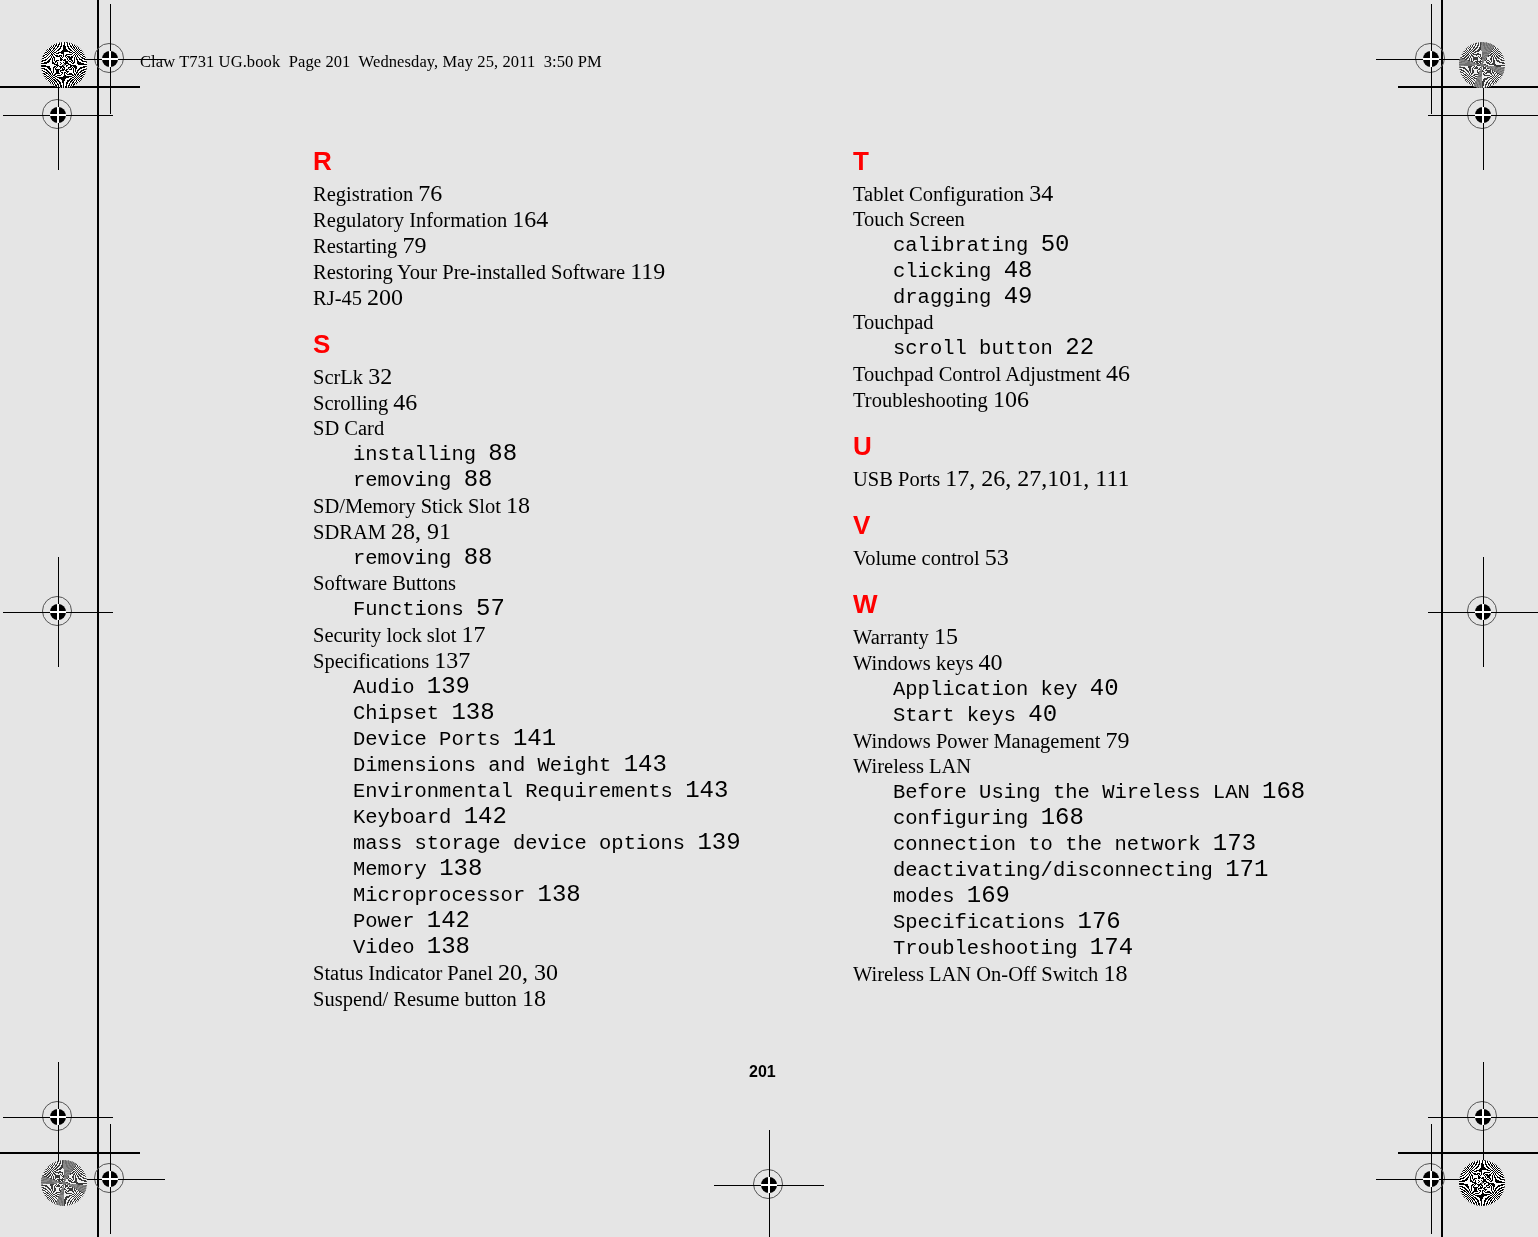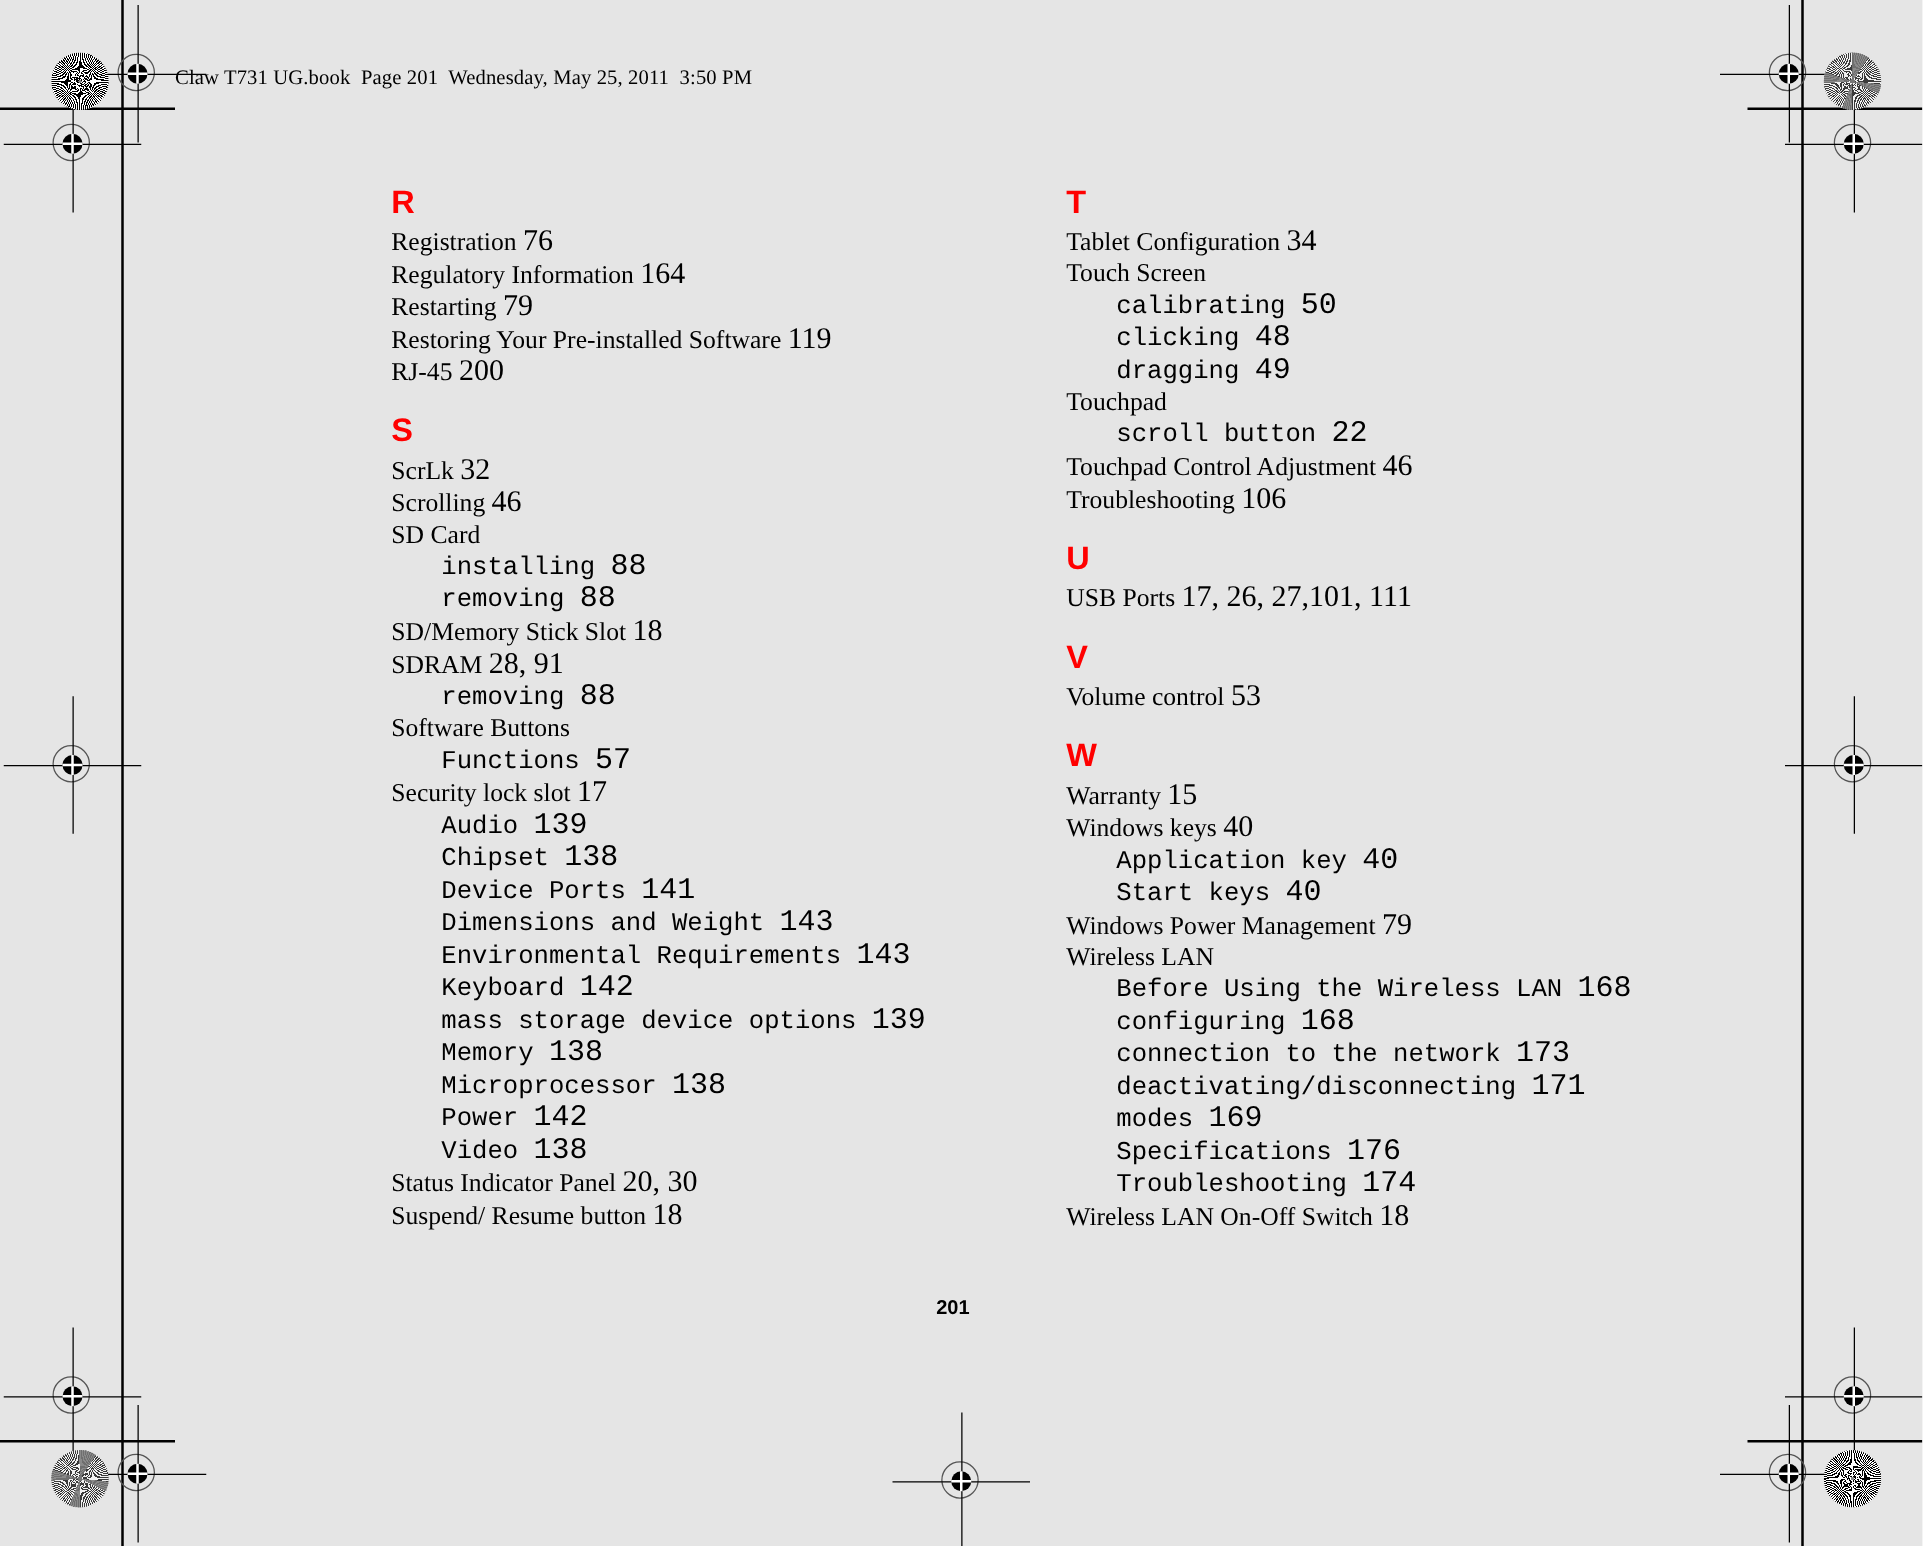--- a/index.html
+++ b/index.html
@@ -153,21 +153,21 @@
   }
   .entry.sub { padding-left: 40px; font-family: Liberation Mono, monospace; }
   .entry .pages {
     font-size: 24px;
   }
 
   
   .folio {
     position: absolute;
     left: 749px;
-    top: 1038px;
+    top: 1063px;
     font-family: "Liberation Sans", "DejaVu Sans", sans-serif;
     font-weight: bold;
     font-size: 16px;
     color: #000000;
   }
 </style>
 </head>
 <body>
 
 <div class="page">
@@ -291,20 +291,21 @@
           <div class="entry"><span>Scrolling </span><span class="pages">46</span></div>
           <div class="entry"><span>SD Card</span></div>
           <div class="entry sub"><span>installing </span><span class="pages">88</span></div>
           <div class="entry sub"><span>removing </span><span class="pages">88</span></div>
           <div class="entry"><span>SD/Memory Stick Slot </span><span class="pages">18</span></div>
           <div class="entry"><span>SDRAM </span><span class="pages">28, 91</span></div>
           <div class="entry sub"><span>removing </span><span class="pages">88</span></div>
           <div class="entry"><span>Software Buttons</span></div>
           <div class="entry sub"><span>Functions </span><span class="pages">57</span></div>
           <div class="entry"><span>Security lock slot </span><span class="pages">17</span></div>
+          <div class="entry"><span>Specifications </span><span class="pages">137</span></div>
           <div class="entry sub"><span>Audio </span><span class="pages">139</span></div>
           <div class="entry sub"><span>Chipset </span><span class="pages">138</span></div>
           <div class="entry sub"><span>Device Ports </span><span class="pages">141</span></div>
           <div class="entry sub"><span>Dimensions and Weight </span><span class="pages">143</span></div>
           <div class="entry sub"><span>Environmental Requirements </span><span class="pages">143</span></div>
           <div class="entry sub"><span>Keyboard </span><span class="pages">142</span></div>
           <div class="entry sub"><span>mass storage device options </span><span class="pages">139</span></div>
           <div class="entry sub"><span>Memory </span><span class="pages">138</span></div>
           <div class="entry sub"><span>Microprocessor </span><span class="pages">138</span></div>
           <div class="entry sub"><span>Power </span><span class="pages">142</span></div>

